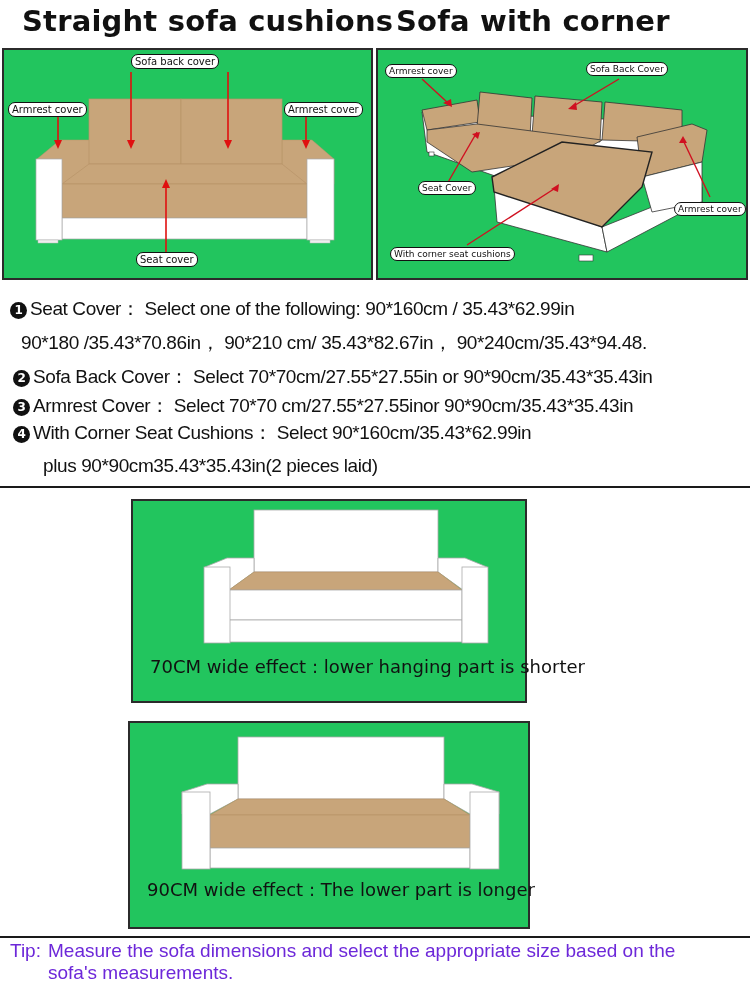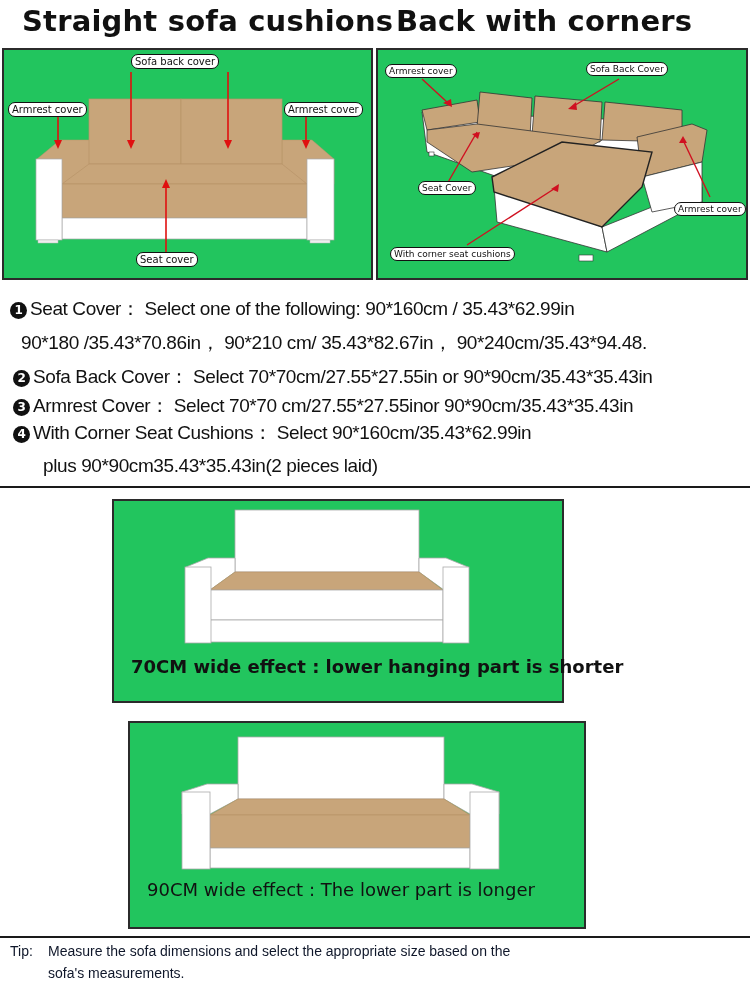--- a/index.html
+++ b/index.html
@@ -6,30 +6,30 @@
   body { width: 750px; height: 999px; position: relative; overflow: hidden; font-family: "DejaVu Sans", sans-serif; color: #111; }
   .abs { position: absolute; }
   .heading { font-size: 29px; font-weight: bold; white-space: nowrap; letter-spacing: 0.2px; }
   .panel { background: #22c55e; border: 2px solid #2b2b2b; box-sizing: border-box; }
   .callout { position: absolute; background: #ffffff; border: 1.5px solid #111; border-radius: 7px; font-size: 10px; padding: 0 3px; line-height: 13px; white-space: nowrap; font-family: "DejaVu Sans", sans-serif; }
   .callout.sm { font-size: 9px; line-height: 12px; }
   .spec { position: absolute; left: 0; font-family: "Liberation Sans", sans-serif; font-size: 19px; white-space: nowrap; letter-spacing: -0.4px; color: #111; }
   .num { display: inline-block; width: 17px; height: 17px; border-radius: 50%; background: #111; color: #fff; font-size: 12px; line-height: 17px; text-align: center; font-weight: bold; vertical-align: 1px; margin-right: 3px; font-family: "DejaVu Sans", sans-serif; }
   .rule { position: absolute; left: 0; width: 750px; height: 2px; background: #1a1a1a; }
   .caption { position: absolute; font-size: 18px; white-space: nowrap; font-family: "DejaVu Sans", sans-serif; color: #111; }
-  .tip { position: absolute; left: 10px; top: 940px; font-family: "Liberation Sans", sans-serif; font-size: 14px; line-height: 22px; color: #0f172a; }
+  .tip { position: absolute; left: 10px; top: 940px; font-family: "Liberation Sans", sans-serif; font-size: 19px; line-height: 22px; color: #6d28d9; }
   .tip .label { display: inline-block; width: 38px; }
   .tip .line2 { padding-left: 38px; }
   svg { position: absolute; left: 0; top: 0; }
 </style>
 </head>
 <body>
 
 <div class="abs heading" style="left:22px; top:4px;">Straight sofa cushions</div>
-<div class="abs heading" style="left:396px; top:4px;">Back with corners</div>
+<div class="abs heading" style="left:396px; top:4px;">Sofa with corner</div>
 
 <div class="abs panel" style="left:2px; top:48px; width:371px; height:232px;">
   <svg width="371" height="232" viewBox="2 48 371 232">
 
     <polygon points="35,157 58,138 90,138 90,182 35,182" fill="#c8a57a" stroke="#b89468" stroke-width="0.5"></polygon>
     <polygon points="280,138 310,138 332,157 332,182 280,182" fill="#c8a57a" stroke="#b89468" stroke-width="0.5"></polygon>
 
     <rect x="87" y="97" width="92" height="65" fill="#c8a57a" stroke="#b89468" stroke-width="0.7"></rect>
     <rect x="179" y="97" width="101" height="65" fill="#c8a57a" stroke="#b89468" stroke-width="0.7"></rect>
 
@@ -108,35 +108,35 @@
 
 <div class="spec" style="left:10px; top:296px;"><span class="num">1</span><span>Seat Cover： Select one of the following: 90*160cm / 35.43*62.99in</span></div>
 <div class="spec" style="left:21px; top:330px;"><span>90*180 /35.43*70.86in， 90*210 cm/ 35.43*82.67in， 90*240cm/35.43*94.48.</span></div>
 <div class="spec" style="left:13px; top:364px;"><span class="num">2</span><span>Sofa Back Cover： Select 70*70cm/27.55*27.55in or 90*90cm/35.43*35.43in</span></div>
 <div class="spec" style="left:13px; top:393px;"><span class="num">3</span><span>Armrest Cover： Select 70*70 cm/27.55*27.55inor 90*90cm/35.43*35.43in</span></div>
 <div class="spec" style="left:13px; top:420px;"><span class="num">4</span><span>With Corner Seat Cushions： Select 90*160cm/35.43*62.99in</span></div>
 <div class="spec" style="left:43px; top:455px;"><span>plus 90*90cm35.43*35.43in(2 pieces laid)</span></div>
 
 <div class="rule" style="top:486px;"></div>
 
-<div class="abs panel" style="left:112px; top:499px; width:452px; height:204px;font-weight:bold;">
+<div class="abs panel" style="left:131px; top:499px; width:396px; height:204px;">
   <svg width="452" height="204" viewBox="128 499 452 204">
     <rect x="249" y="508" width="184" height="62" fill="#fff" stroke="#aaa" stroke-width="0.8"></rect>
     <polygon points="200,565 222,556 249,556 249,570 224,588 200,588" fill="#fff" stroke="#aaa" stroke-width="0.8"></polygon>
     <polygon points="433,556 460,556 482,565 482,588 458,588 433,570" fill="#fff" stroke="#aaa" stroke-width="0.8"></polygon>
     <polygon points="249,570 433,570 457,588 224,588" fill="#c8a57a" stroke="#b89468" stroke-width="0.7"></polygon>
     <rect x="224" y="588" width="233" height="30" fill="#fff" stroke="#aaa" stroke-width="0.8"></rect>
     <rect x="224" y="618" width="233" height="22" fill="#fff" stroke="#aaa" stroke-width="0.8"></rect>
     <rect x="199" y="565" width="26" height="76" fill="#fff" stroke="#aaa" stroke-width="0.8"></rect>
     <rect x="457" y="565" width="26" height="76" fill="#fff" stroke="#aaa" stroke-width="0.8"></rect>
   </svg>
   <div class="caption" style="left:17px; top:155px;">70CM wide effect : lower hanging part  is  shorter</div>
 </div>
 
-<div class="abs panel" style="left:128px; top:721px; width:458px; height:208px;">
+<div class="abs panel" style="left:128px; top:721px; width:402px; height:208px;">
   <svg width="458" height="208" viewBox="128 721 458 208">
     <rect x="236" y="735" width="206" height="62" fill="#fff" stroke="#aaa" stroke-width="0.8"></rect>
     <polygon points="180,790 205,782 236,782 236,797 208,812 180,812" fill="#fff" stroke="#aaa" stroke-width="0.8"></polygon>
     <polygon points="442,782 470,782 497,790 497,812 468,812 442,797" fill="#fff" stroke="#aaa" stroke-width="0.8"></polygon>
     <polygon points="236,797 442,797 468,813 208,813" fill="#c8a57a" stroke="#b89468" stroke-width="0.7"></polygon>
     <rect x="208" y="813" width="260" height="33" fill="#c8a57a" stroke="#b89468" stroke-width="0.7"></rect>
     <rect x="208" y="846" width="260" height="20" fill="#fff" stroke="#aaa" stroke-width="0.8"></rect>
     <rect x="180" y="790" width="28" height="77" fill="#fff" stroke="#aaa" stroke-width="0.8"></rect>
     <rect x="468" y="790" width="29" height="77" fill="#fff" stroke="#aaa" stroke-width="0.8"></rect>
   </svg>

